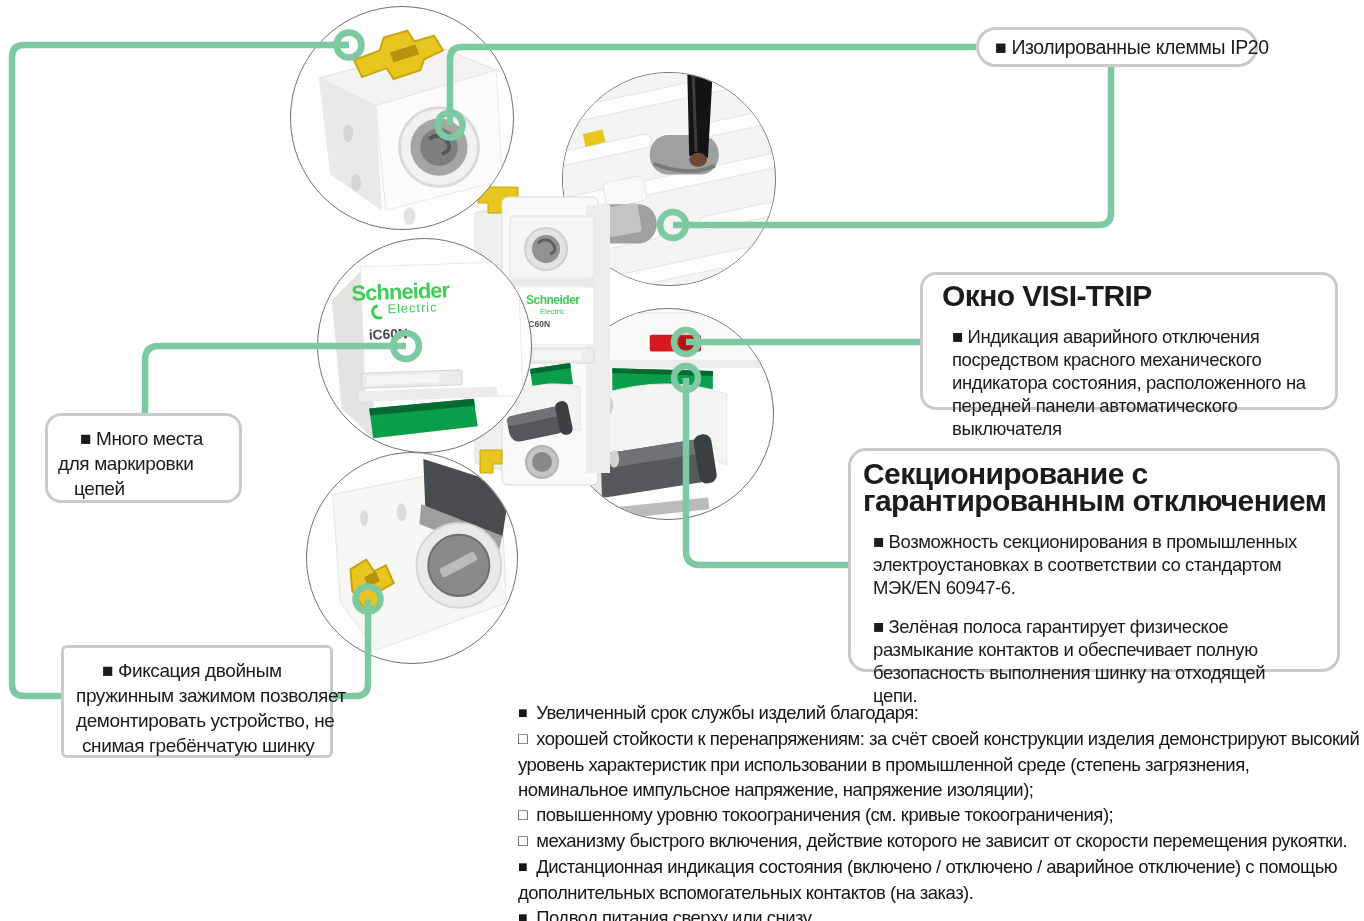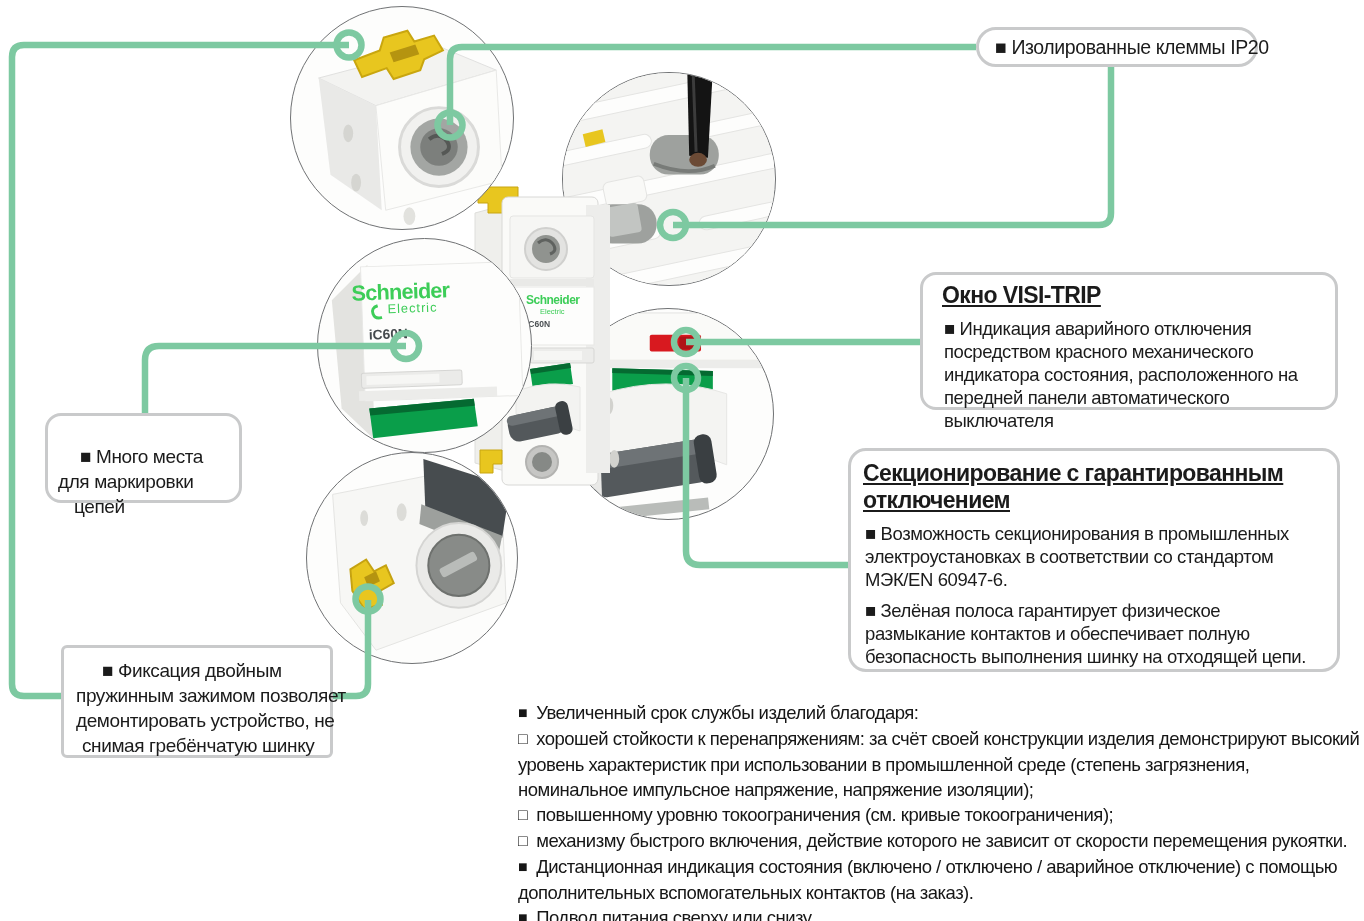--- a/index.html
+++ b/index.html
@@ -16,30 +16,30 @@
   .product-main{position:absolute;left:470px;top:183px;width:150px;height:310px;z-index:16;}
 
   .z14{z-index:14}.z18{z-index:18}
 
   
   .connectors{position:absolute;left:0;top:0;z-index:30;pointer-events:none;}
 
   
   .callout{position:absolute;background:#fff;border:3.5px solid #c9cacb;box-sizing:border-box;
            z-index:40;letter-spacing:-0.4px;line-height:23px;font-size:18.5px;color:#1b1b1b;}
-  .callout .title{font-weight:bold;font-size:23px;letter-spacing:-0.6px;line-height:27px;margin:0 0 3px 6px;text-decoration:underline;}
-  .callout p{margin:8px;}
+  .callout .title{font-weight:bold;font-size:30px;letter-spacing:-0.6px;line-height:27px;margin:0 0 3px 6px;}
+  .callout p{margin:16px;}
   .pill{display:flex;align-items:center;border-radius:20px;padding:0 10px 0 16px;
         font-size:19.5px;white-space:nowrap;text-align:center;}
 
   #co-visi{left:920px;top:272px;width:418px;height:138px;border-radius:16px;padding:7px 8px 6px 13px;}
   #co-sect{left:848px;top:448px;width:492px;height:224px;border-radius:18px;padding:9px 10px 6px 6px;}
   #co-sect p{margin-bottom:1px;}
   #co-ip20{left:976px;top:27px;width:282px;height:40px;}
-  #co-mark{left:45px;top:413px;width:197px;height:90px;border-radius:16px;padding:28px 6px 6px 10px;
+  #co-mark{left:45px;top:413px;width:197px;height:90px;border-radius:16px;padding:10px 6px 6px 10px;
            font-size:19px;line-height:25px;}
   #co-fix{left:61px;top:645px;width:272px;height:113px;border-radius:6px;padding:10px 6px 6px 12px;
           font-size:19px;line-height:25px;}
   .cline{white-space:nowrap;}
 
   
   .features{position:absolute;left:518px;top:700px;width:842px;z-index:5;
             font-size:18.5px;line-height:25px;letter-spacing:-0.5px;color:#161616;}
   .features p{margin:0;}
   .features .b{display:inline-block;margin-right:9px;transform:translateY(-1px);font-size:16px;}

